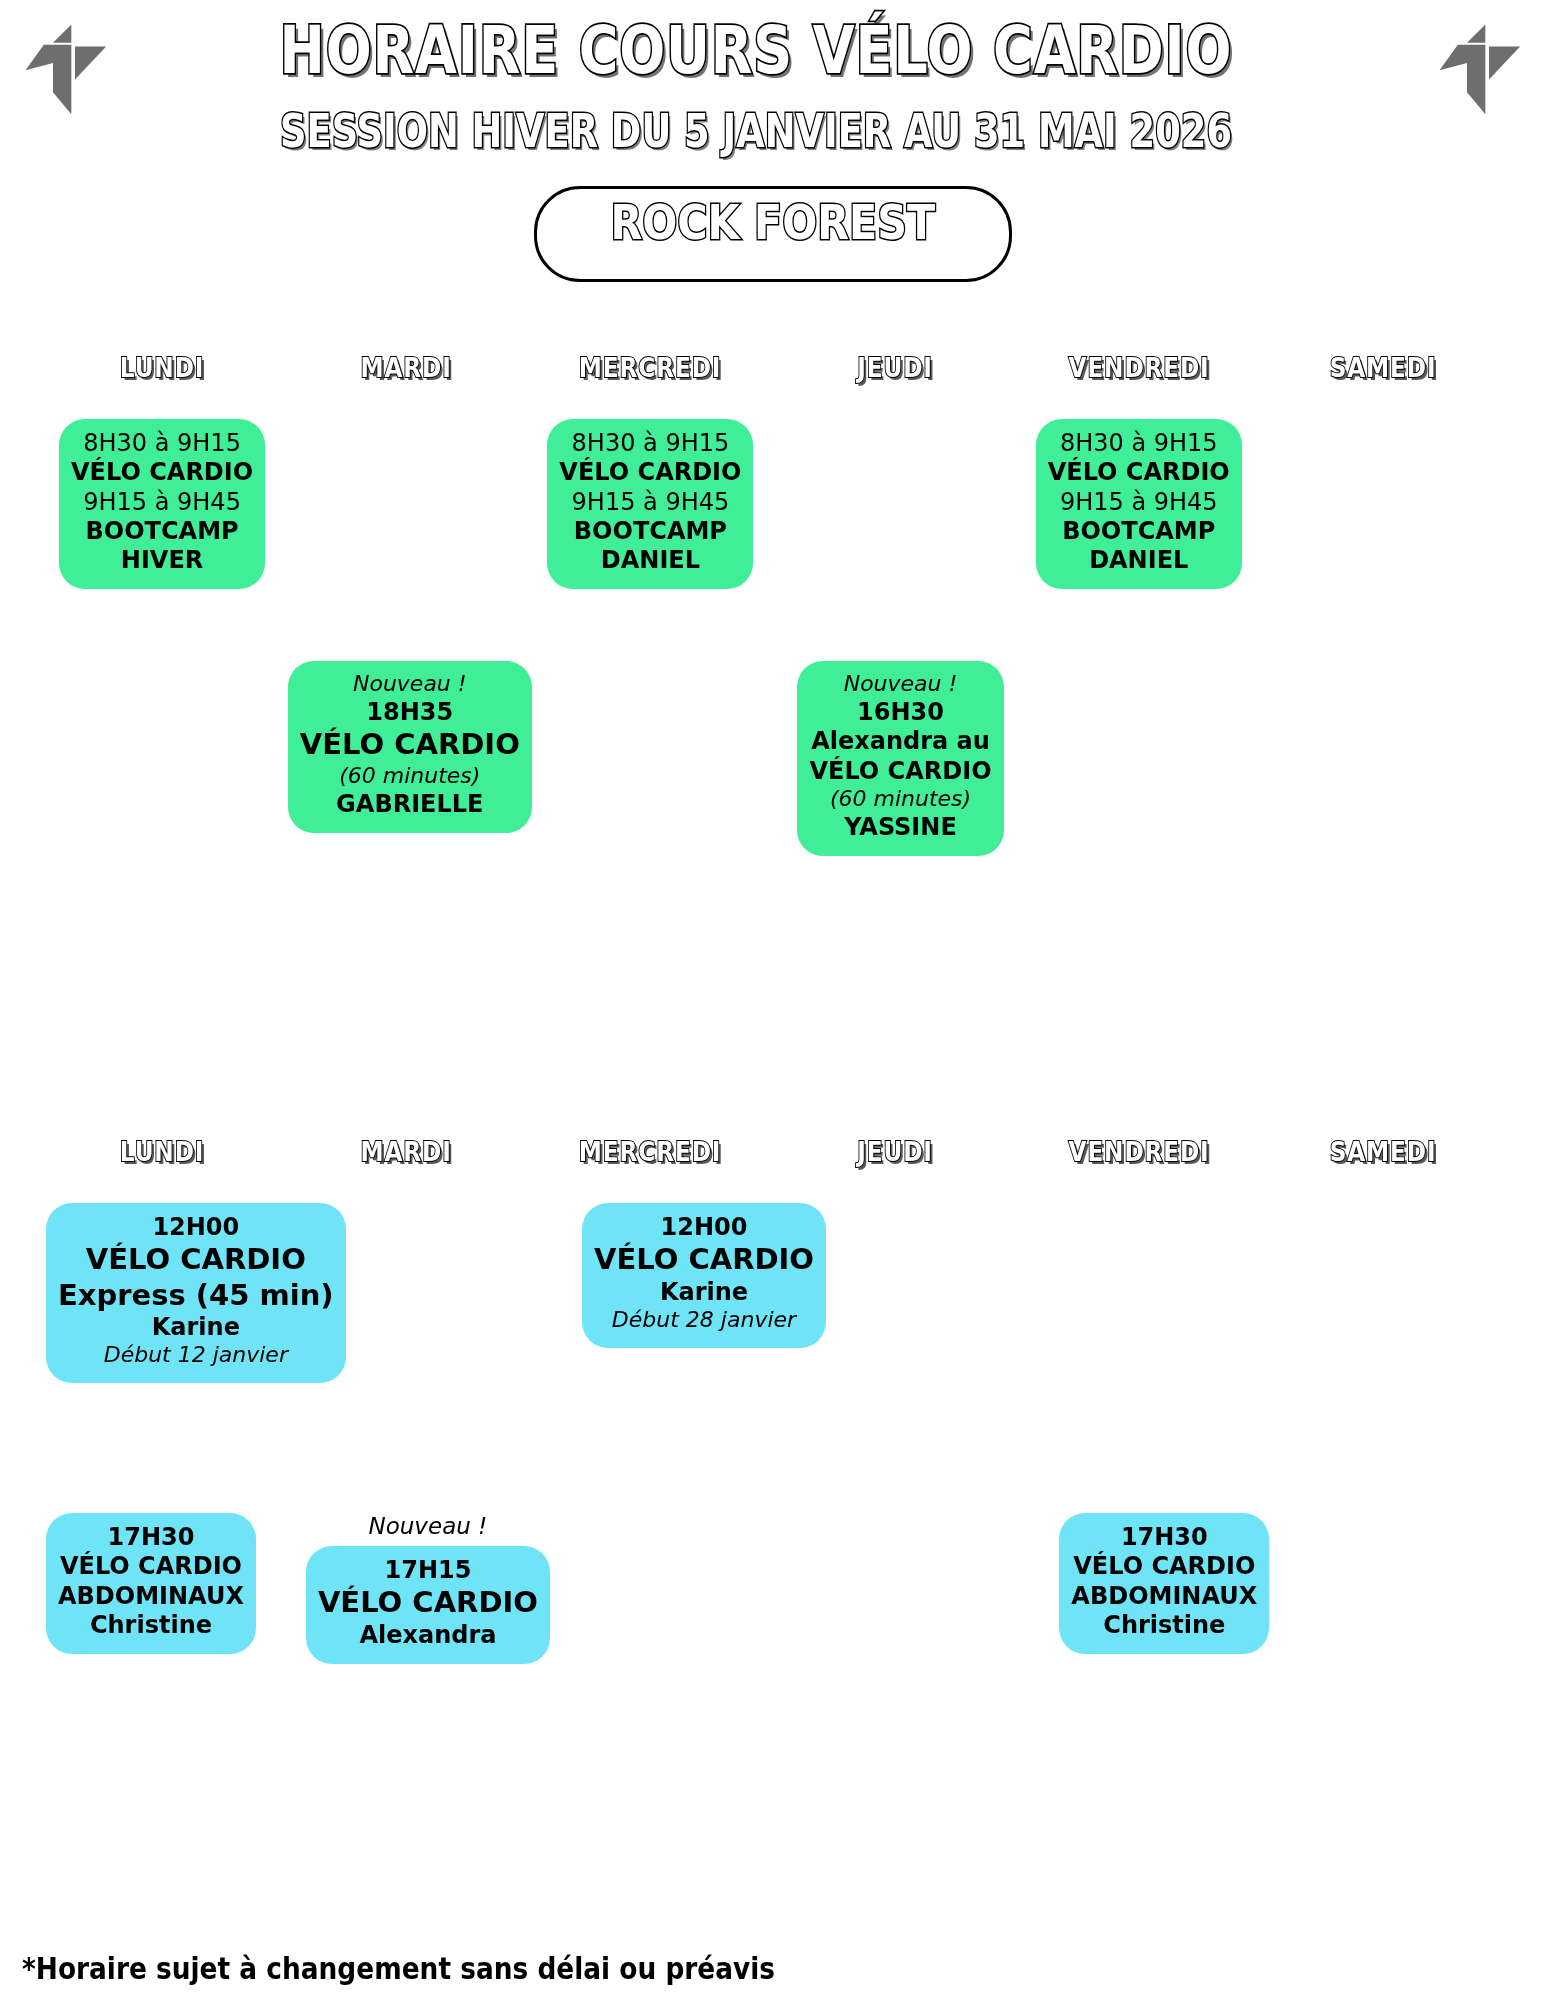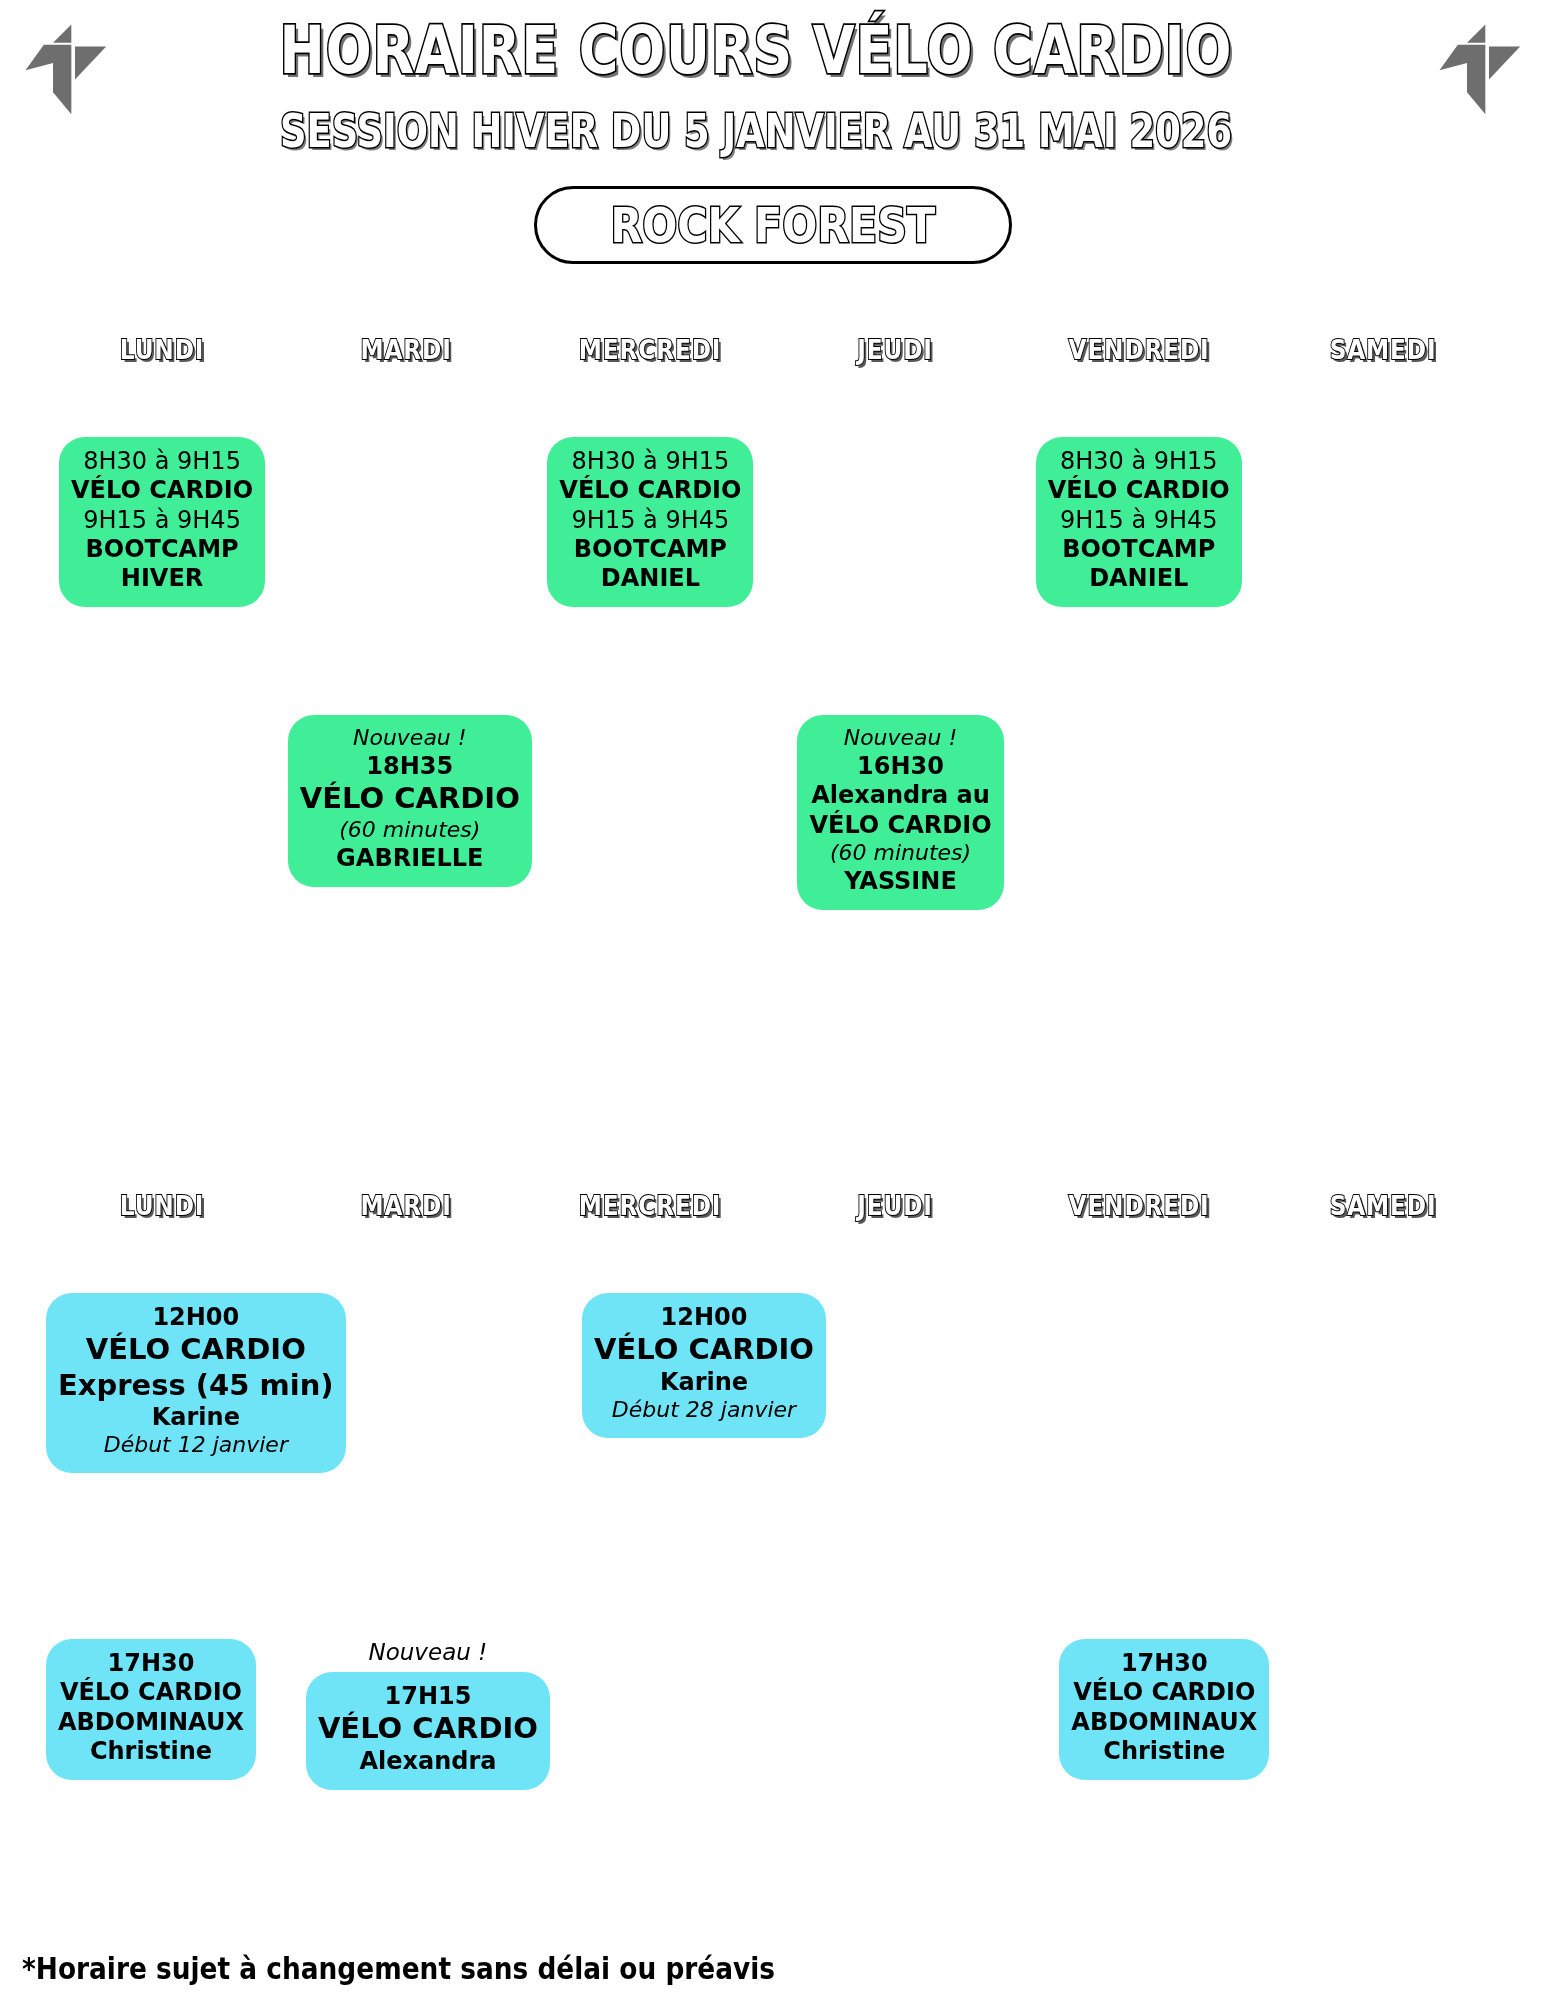--- a/index.html
+++ b/index.html
@@ -47,24 +47,24 @@
     paint-order:stroke fill;
     text-shadow:3px 3px 0 rgba(0,0,0,.5);
     white-space:nowrap;
   }
 
   
   .pill-wrap{display:flex;justify-content:center;}
   .pill{
     border:3.5px solid #000;
     border-radius:46px;
-    height:78px;
+    height:96px;
     min-width:478px;
-    display:flex;align-items:center;justify-content:center;
-    padding:0 34px;
+    display:flex;align-items:flex-start;justify-content:center;
+    padding:9px 34px;
     background:#fff;
     box-sizing:border-box;
   }
   .pill-text{
     font-weight:700;
     font-size:48px;
     line-height:1;
     color:#ffffff;
     -webkit-text-stroke:3px #000;
     paint-order:stroke fill;
@@ -100,21 +100,20 @@
     width:1465px;
     margin:0 auto;
   }
   .cell{
     display:flex;
     flex-direction:column;
     align-items:center;
     justify-content:flex-start;
     padding:0 6px;
     box-sizing:border-box;
-    margin-top:36px;
   }
   .card{
     border-radius:26px;
     padding:10px 12px 14px;
     box-sizing:border-box;
     text-align:center;
     line-height:1.22;
   }
   .card.green{background:#3FEE96;}
   .card.blue{background:#70E4F7;}

